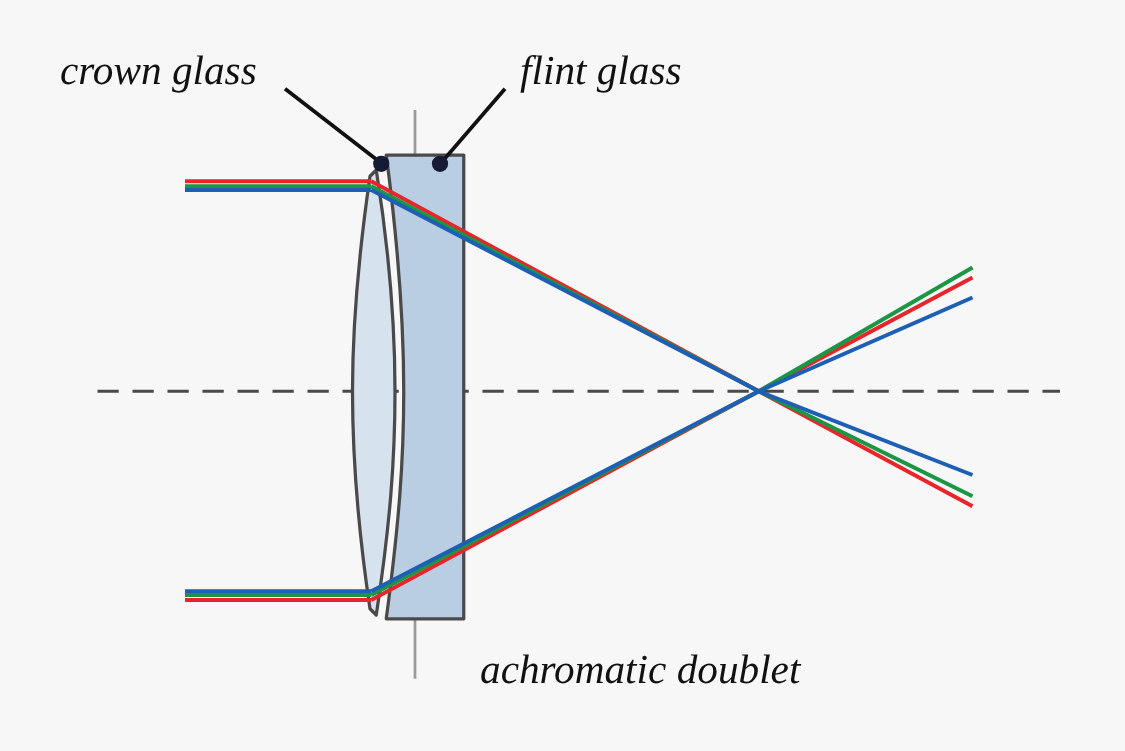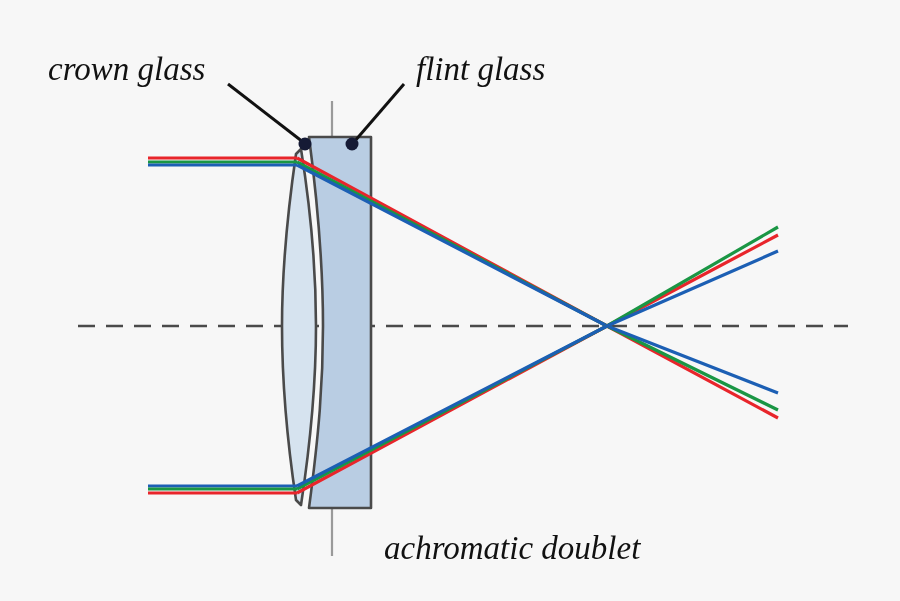--- a/index.html
+++ b/index.html
@@ -11,21 +11,21 @@
   body {
     width: 900px;
     height: 601px;
     position: relative;
     overflow: hidden;
     font-family: "Liberation Serif", "DejaVu Serif", serif;
   }
   #diagram-root {
     position: absolute;
     left: 0;
-    top: 13px;
+    top: 0;
     width: 900px;
     height: 581px;
   }
   svg.diagram {
     display: block;
     width: 900px;
     height: 601px;
   }
   text.label {
     font-family: "Liberation Serif", "DejaVu Serif", serif;

